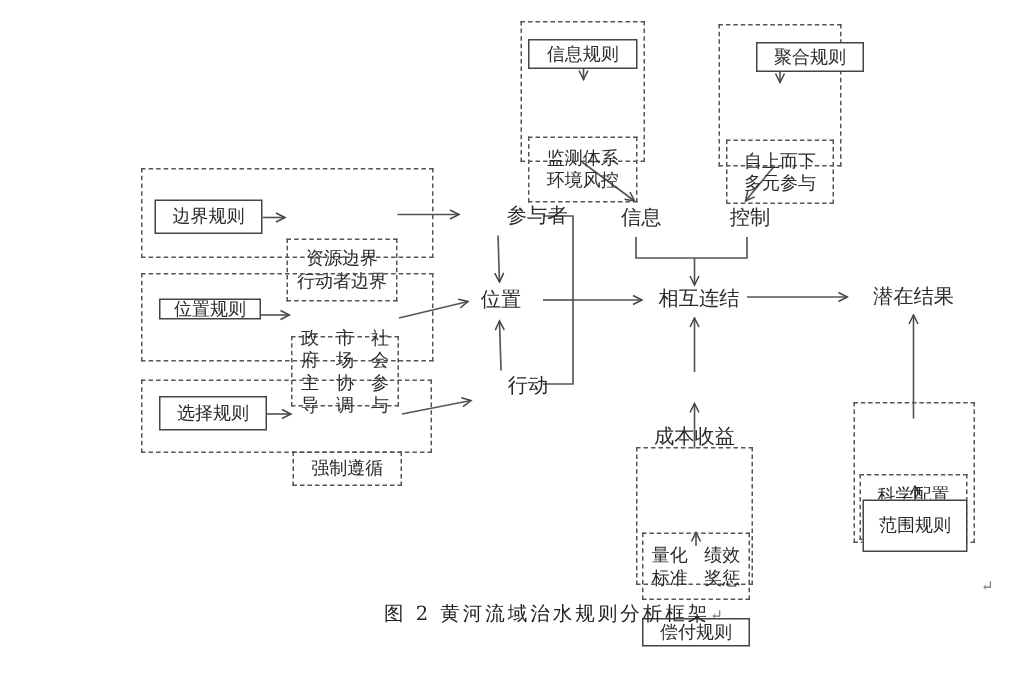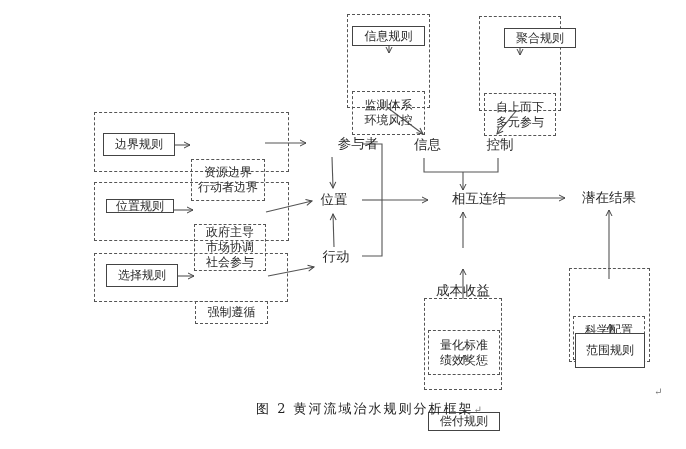--- a/index.html
+++ b/index.html
@@ -64,21 +64,21 @@
 
 <div class="abs outer" style="left:94px;top:112px;width:195px;height:60px;"></div>
 <div class="abs solid" style="left:103px;top:133px;width:72px;height:23px;">边界规则</div>
 <div class="abs dash" style="left:191px;top:122px;width:74px;height:42px;flex-direction:column;">
   <span>资源边界</span>
   <span>行动者边界</span>
 </div>
 
 <div class="abs outer" style="left:94px;top:182px;width:195px;height:59px;"></div>
 <div class="abs solid" style="left:106px;top:199px;width:68px;height:14px;">位置规则</div>
-<div class="abs dash" style="left:194px;top:187px;width:72px;height:47px;flex-direction:column;">
+<div class="abs dash" style="left:194px;top:187px;width:72px;height:47px;">
   <span>政府主导</span>
   <span>市场协调</span>
   <span>社会参与</span>
 </div>
 
 <div class="abs outer" style="left:94px;top:253px;width:194px;height:49px;"></div>
 <div class="abs solid" style="left:106px;top:264px;width:72px;height:23px;">选择规则</div>
 <div class="abs dash" style="left:195px;top:264px;width:73px;height:23px;">
   <span>强制遵循</span>
 </div>
@@ -91,38 +91,38 @@
 </div>
 
 <div class="abs outer" style="left:479px;top:16px;width:82px;height:95px;"></div>
 <div class="abs solid" style="left:504px;top:28px;width:72px;height:20px;">聚合规则</div>
 <div class="abs dash" style="left:484px;top:56px;width:72px;height:43px;flex-direction:column;">
   <span>自上而下</span>
   <span>多元参与</span>
 </div>
 
 <div class="abs outer" style="left:424px;top:298px;width:78px;height:92px;"></div>
-<div class="abs dash" style="left:428px;top:293px;width:72px;height:45px;flex-direction:column;">
+<div class="abs dash" style="left:428px;top:318px;width:72px;height:45px;flex-direction:row;">
   <span>量化标准</span>
   <span>绩效奖惩</span>
 </div>
 <div class="abs solid" style="left:428px;top:364px;width:72px;height:19px;margin-top:48px;">偿付规则</div>
 
 <div class="abs outer" style="left:569px;top:268px;width:81px;height:94px;"></div>
 <div class="abs dash" style="left:573px;top:279px;width:72px;height:44px;flex-direction:column;">
   <span>科学配置</span>
   <span>流域协调</span>
 </div>
 <div class="abs solid" style="left:575px;top:333px;width:70px;height:35px;">范围规则</div>
 
 <div class="abs node" style="left:309px;top:135px;width:46px;margin-left:26px;">参与者</div>
 <div class="abs node" style="left:316px;top:191px;width:36px;">位置</div>
-<div class="abs node" style="left:318px;top:248px;width:36px;">行动</div>
+<div class="abs node" style="left:334px;top:248px;width:36px;">行动</div>
 <div class="abs node" style="left:405px;top:136px;width:36px;text-align:right;">信息</div>
 <div class="abs node" style="left:482px;top:136px;width:36px;">控制</div>
-<div class="abs node" style="left:447px;top:190px;width:64px;">相互连结</div>
+<div class="abs node" style="left:434px;top:190px;width:64px;">相互连结</div>
 <div class="abs node" style="left:431px;top:248px;width:64px;margin-top:34px;">成本收益</div>
 <div class="abs node" style="left:577px;top:189px;width:64px;">潜在结果</div>
 
 <div class="abs pilcrow" style="left:654px;top:386px;">↵</div>
 <div class="abs caption" style="left:256px;top:400px;">
   <span>图 2  黄河流域治水规则分析框架</span><span class="pilcrow">↵</span>
 </div>
 
 </body></html>

